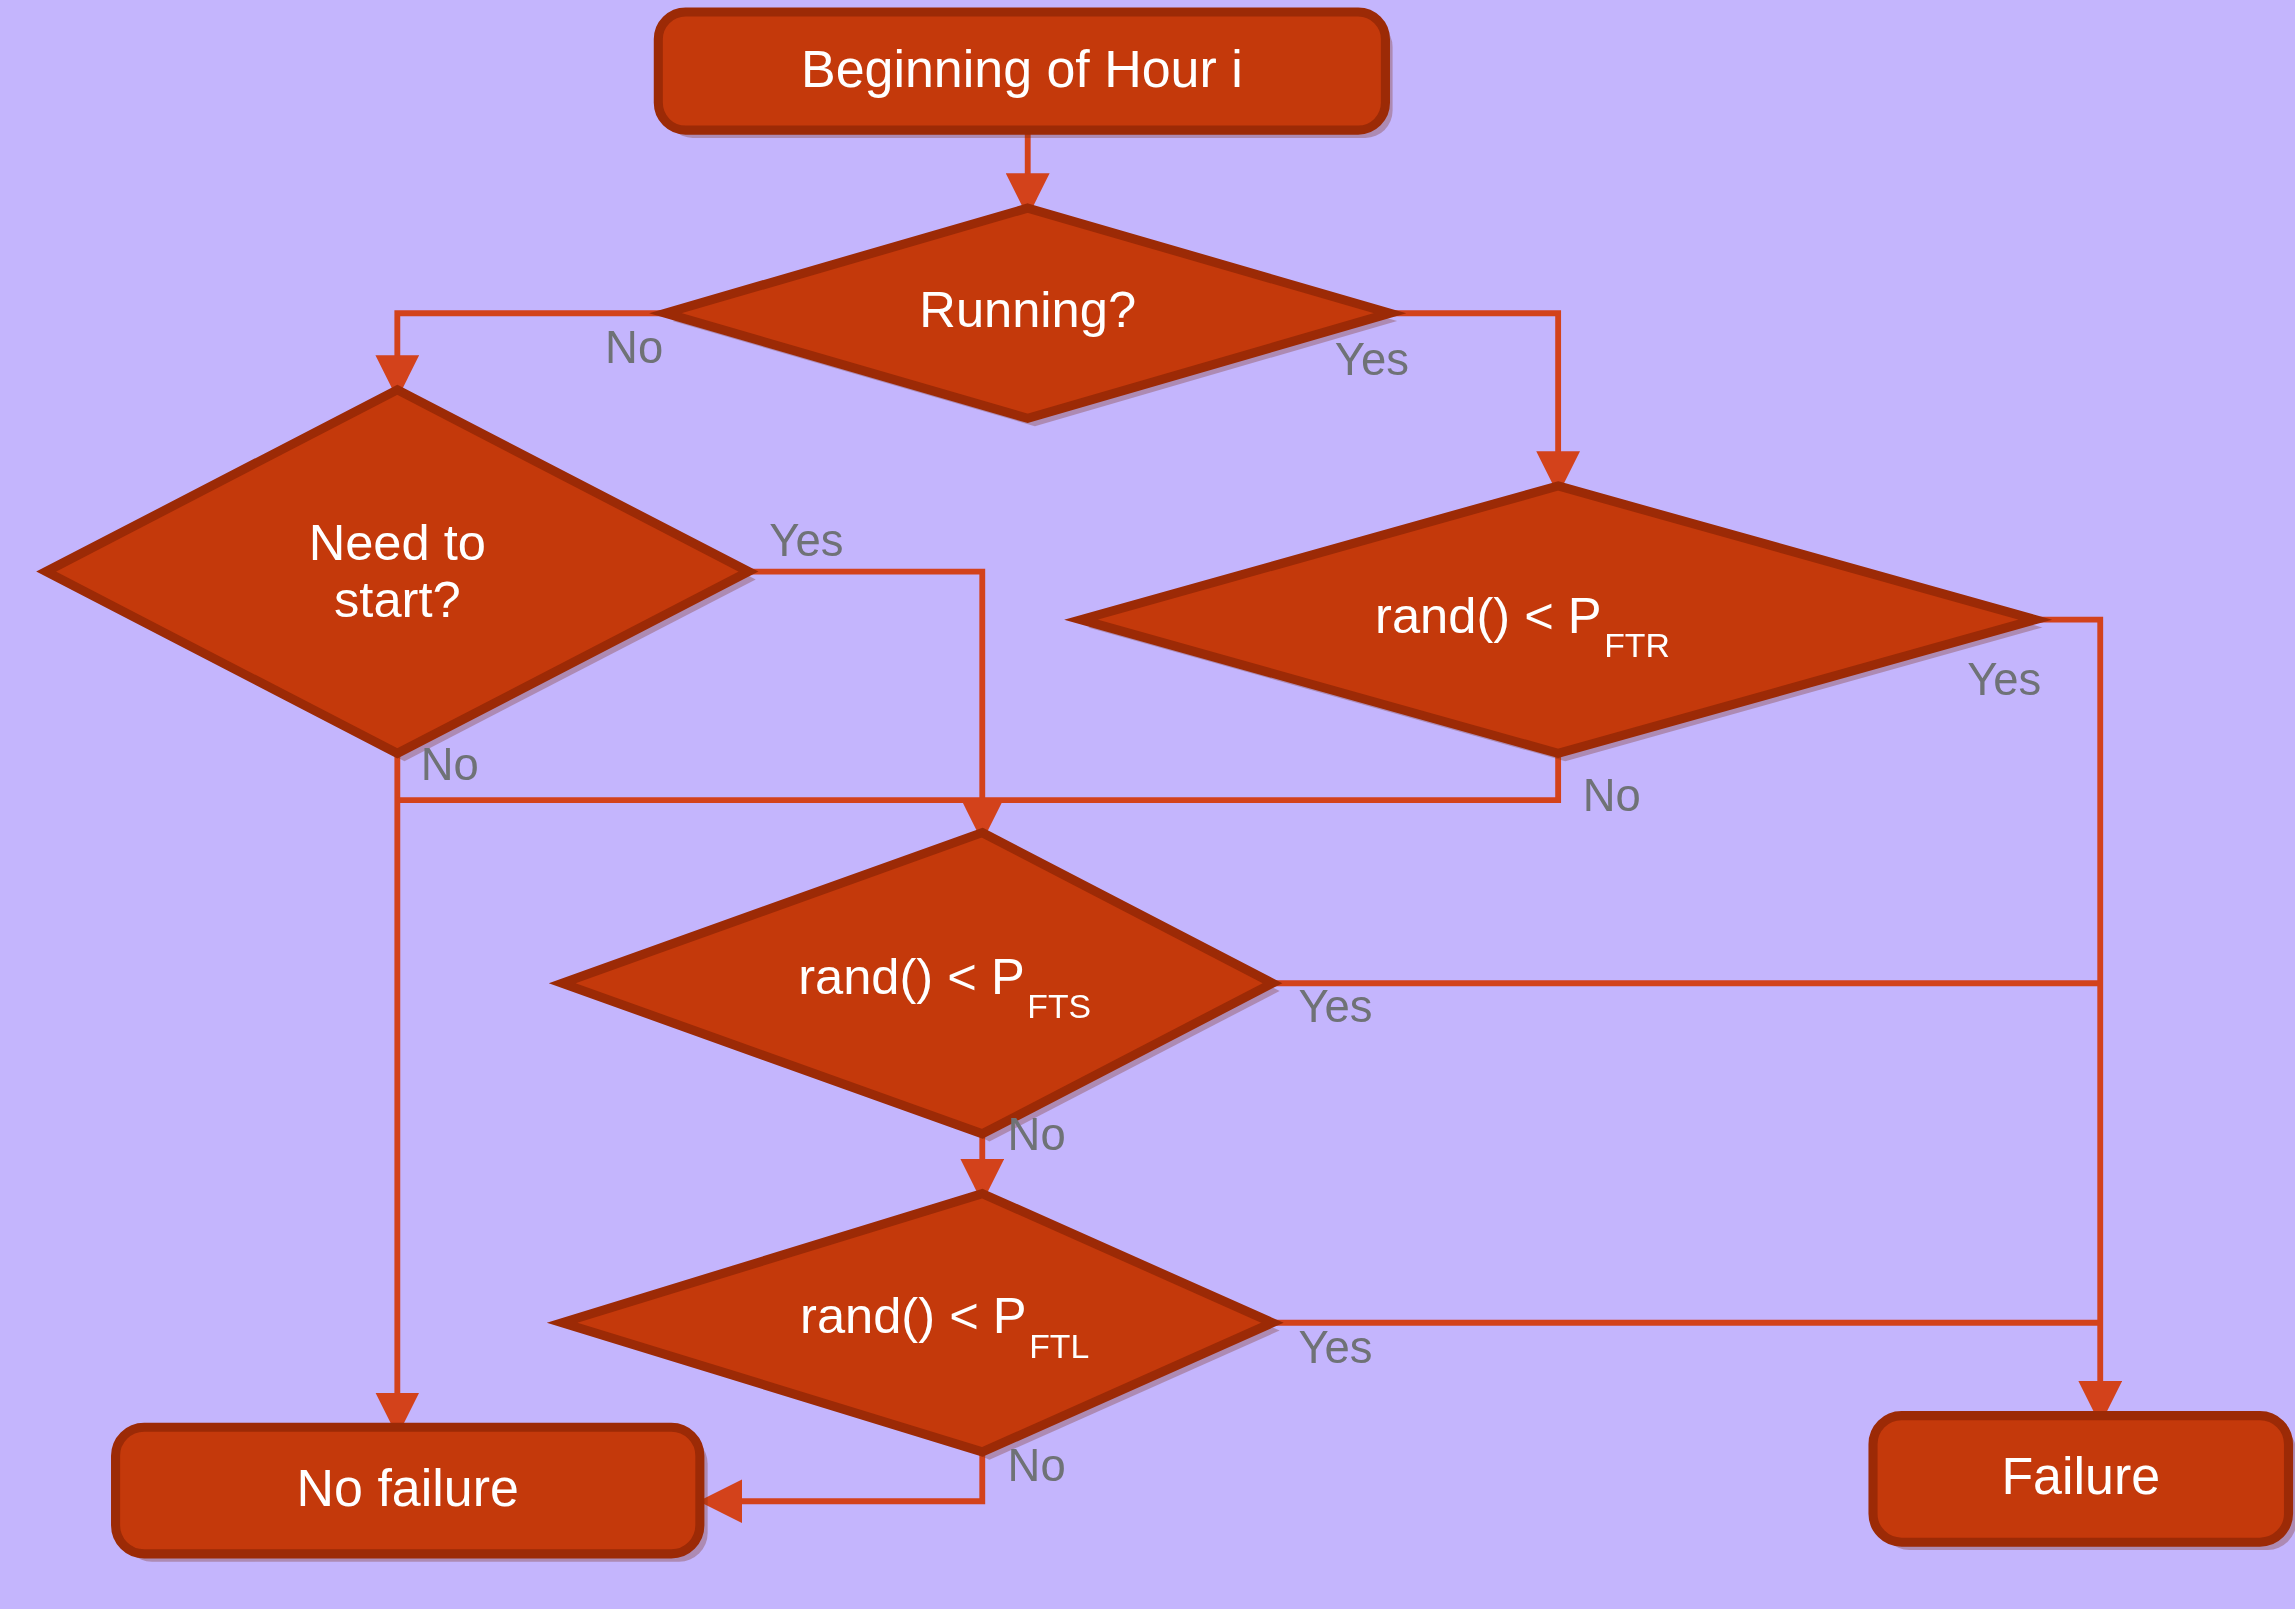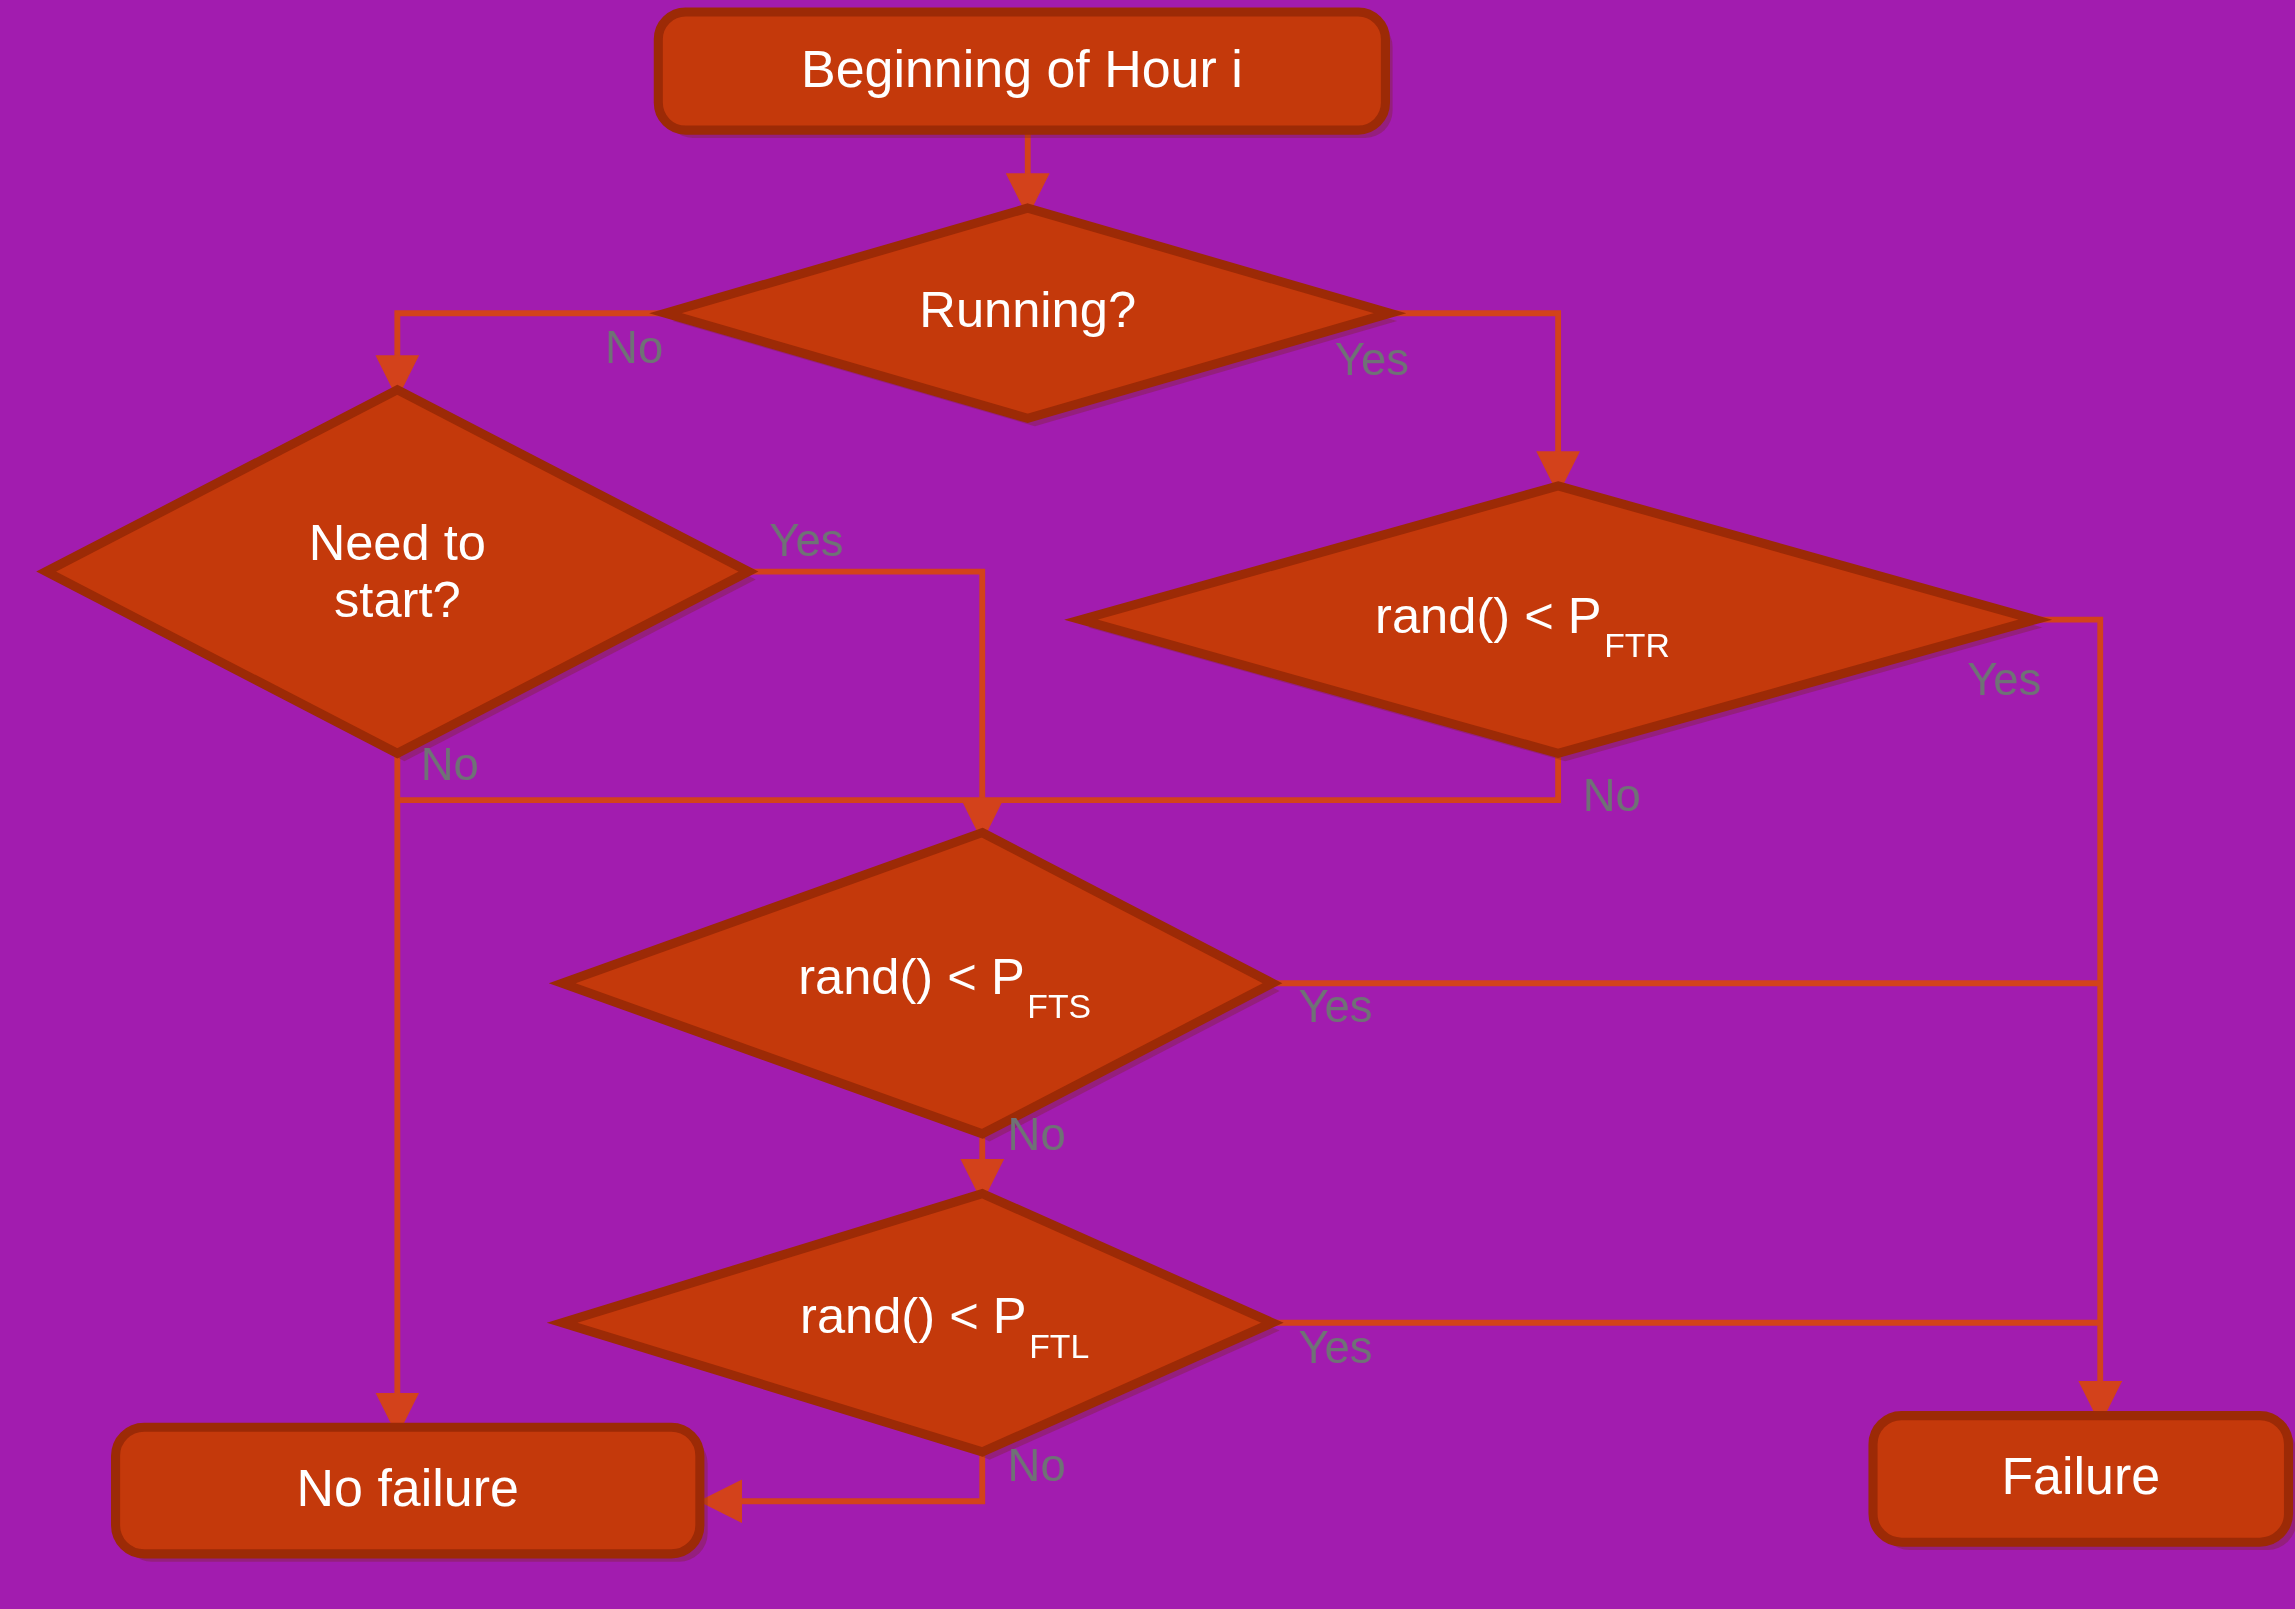--- a/index.html
+++ b/index.html
@@ -4,21 +4,21 @@
 <style>
   html, body {
     margin: 0;
     padding: 0;
     background: #ffffff;
   }
   #stage {
     position: relative;
     width: 2295px;
     height: 1610px;
-    background: #a21caf;
+    background: #c4b5fd;
     overflow: hidden;
     font-family: "Liberation Sans", sans-serif;
   }
   #flow-svg {
     position: absolute;
     top: 0;
     left: 0;
     width: 2295px;
     height: 1610px;
   }

